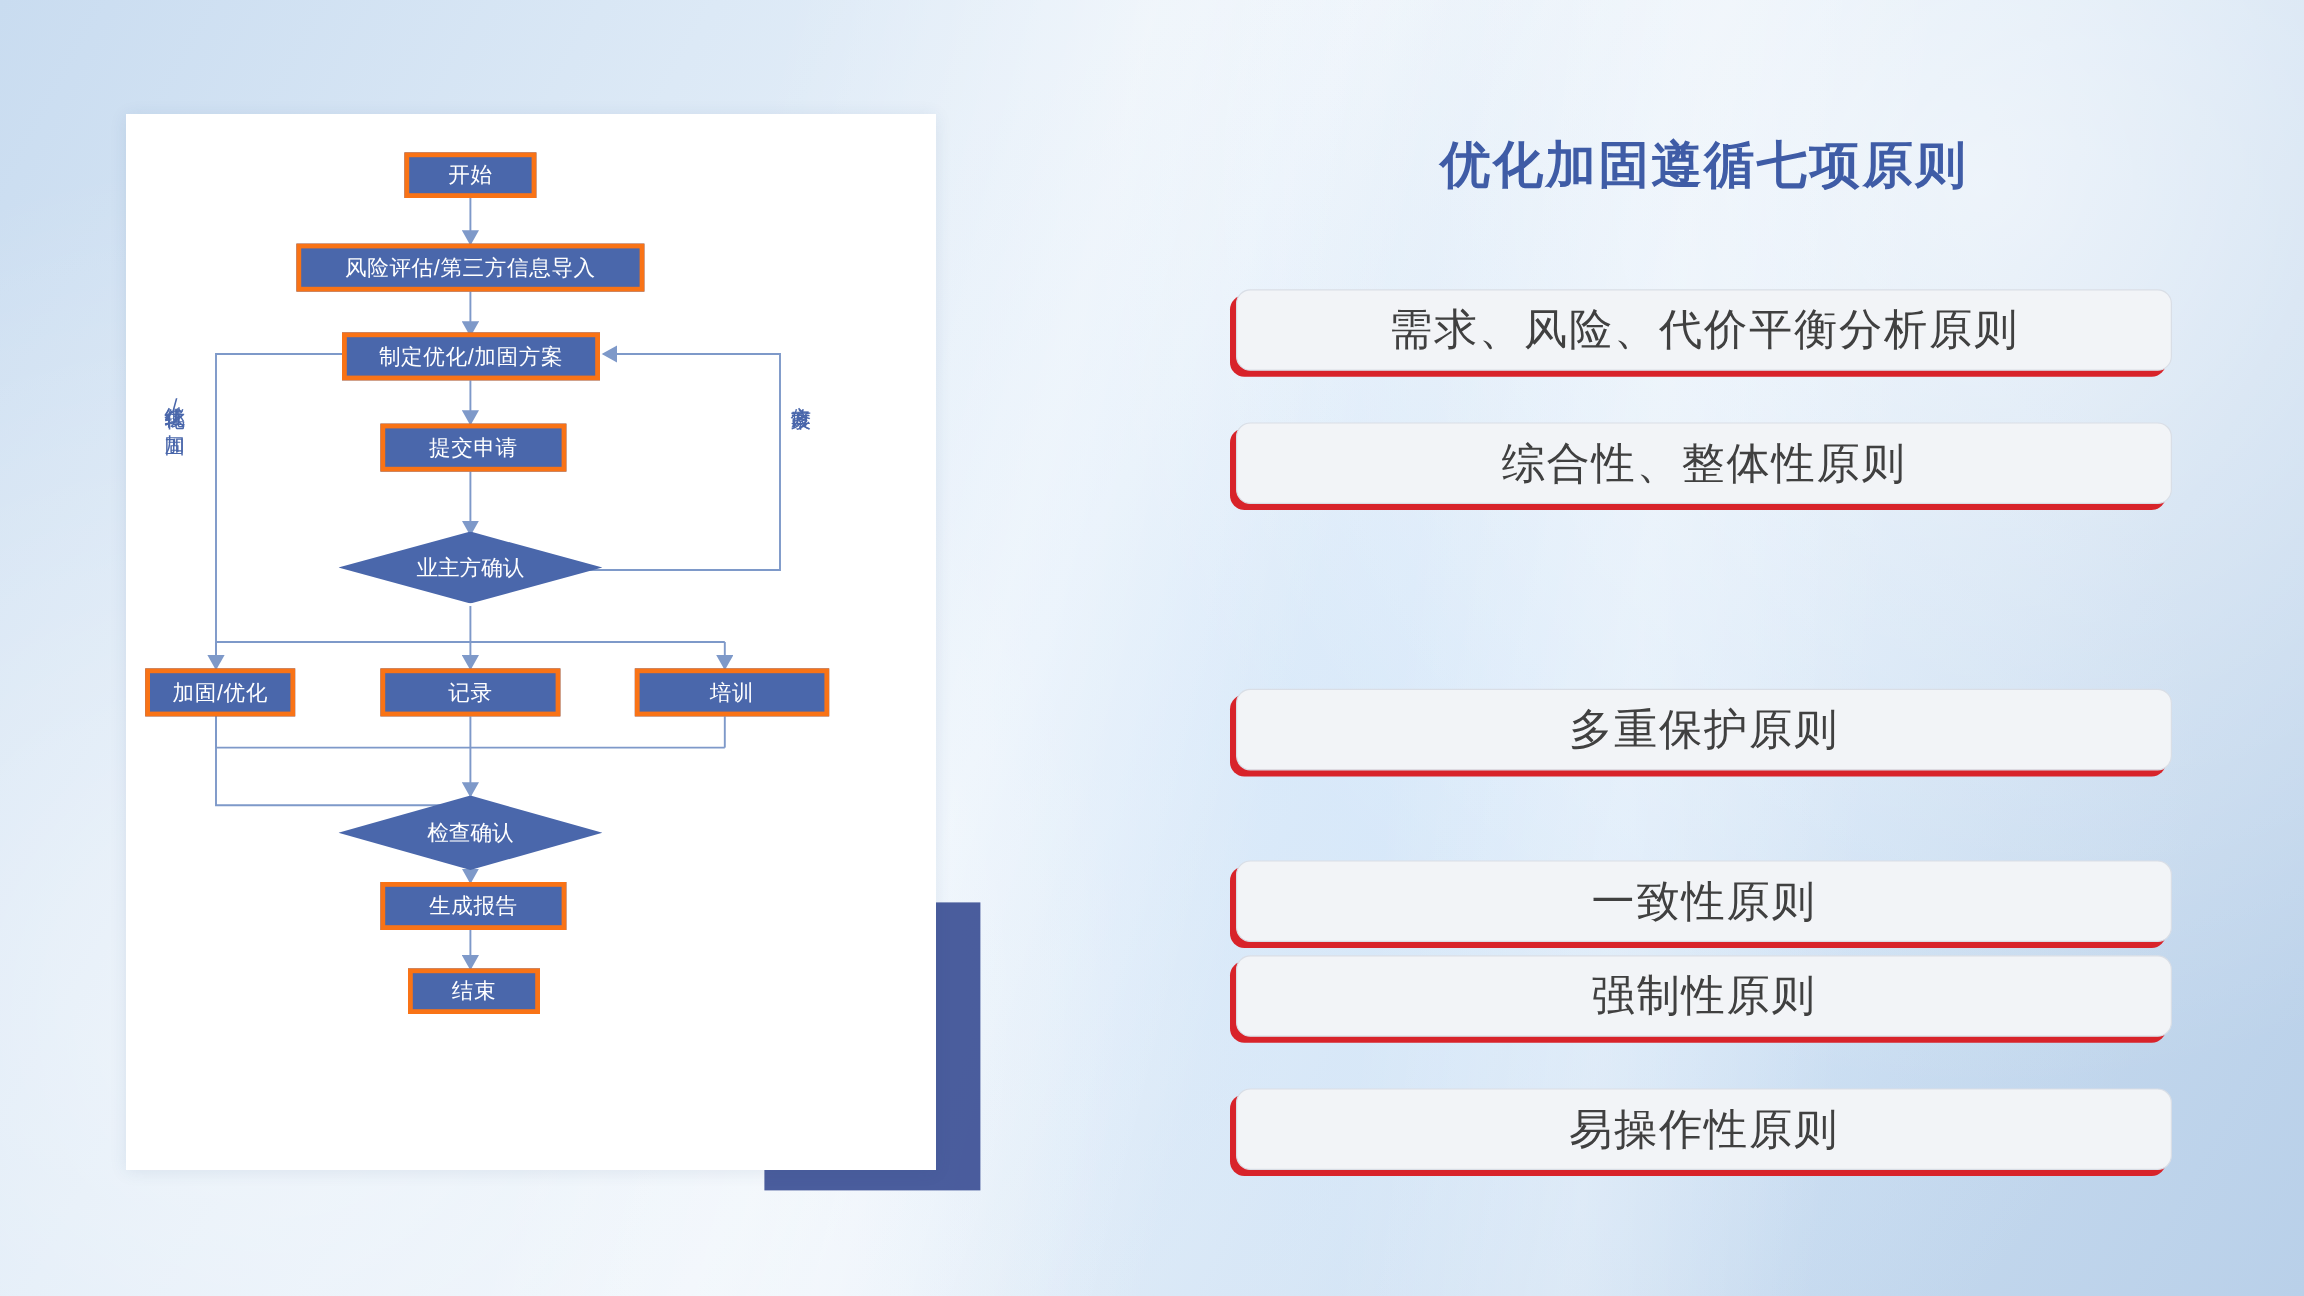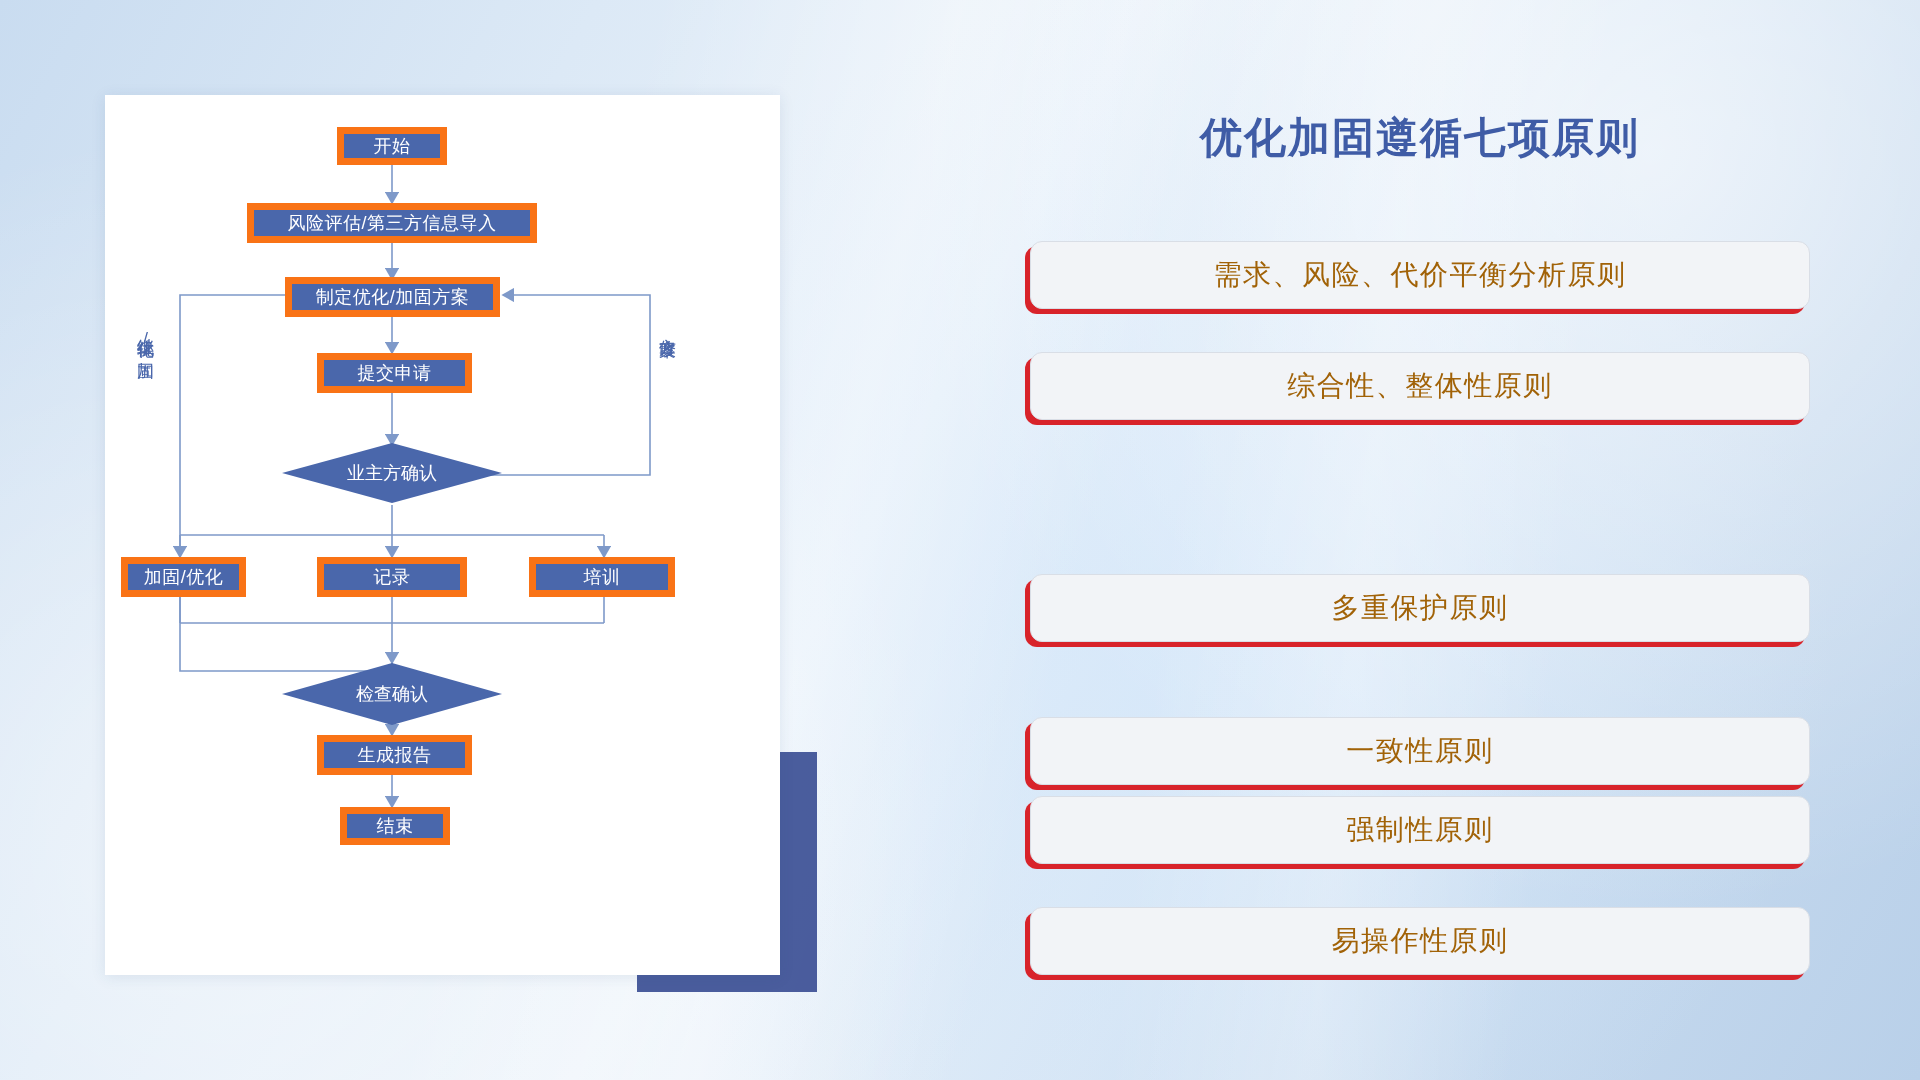--- a/index.html
+++ b/index.html
@@ -54,21 +54,21 @@
     position: absolute;
     left: 0; top: 0;
     width: 675px;
     height: 880px;
   }
   .node {
     position: absolute;
     box-sizing: border-box;
     background: #4a67ab;
     color: #ffffff;
-    border: 7px solid #f97316;
+    border: 4px solid #f97316;
     display: flex;
     align-items: center;
     justify-content: center;
     font-size: 18px;
     letter-spacing: 0.5px;
     white-space: nowrap;
   }
   .diamond-wrap {
     position: absolute;
     display: flex;
@@ -116,22 +116,22 @@
     left: 1030px;
     width: 780px;
     height: 68px;
     box-sizing: border-box;
     background: #f2f4f7;
     border: 1px solid #d9dee6;
     border-radius: 12px;
     display: flex;
     align-items: center;
     justify-content: center;
-    font-size: 28px;
-    color: #a16207;
+    font-size: 36px;
+    color: #404040;
     letter-spacing: 1.5px;
     box-shadow: -5px 5px 0 0 #d8232a;
   }
 </style>
 </head>
 <body>
 
 <div id="slide">
 
   <div class="shadow-block"></div>
@@ -187,21 +187,21 @@
 
       <div class="diamond-wrap" style="left:177px; top:348px; width:220px; height:60px;">
         <div class="diamond-shape"></div>
         <div class="diamond-label">业主方确认</div>
       </div>
 
       <div class="node" style="left:16px; top:462px; width:125px; height:40px;">加固/优化</div>
 
       <div class="node" style="left:212px; top:462px; width:150px; height:40px;text-align:center;">记录</div>
 
-      <div class="node" style="left:424px; top:462px; width:146px; height:40px;">培训</div>
+      <div class="node" style="left:424px; top:462px; width:162px; height:40px;">培训</div>
 
       <div class="diamond-wrap" style="left:177px; top:568px; width:220px; height:62px;">
         <div class="diamond-shape"></div>
         <div class="diamond-label">检查确认</div>
       </div>
 
       <div class="node" style="left:212px; top:640px; width:155px; height:40px;">生成报告</div>
 
       <div class="node" style="left:235px; top:712px; width:110px; height:38px;">结束</div>
 

